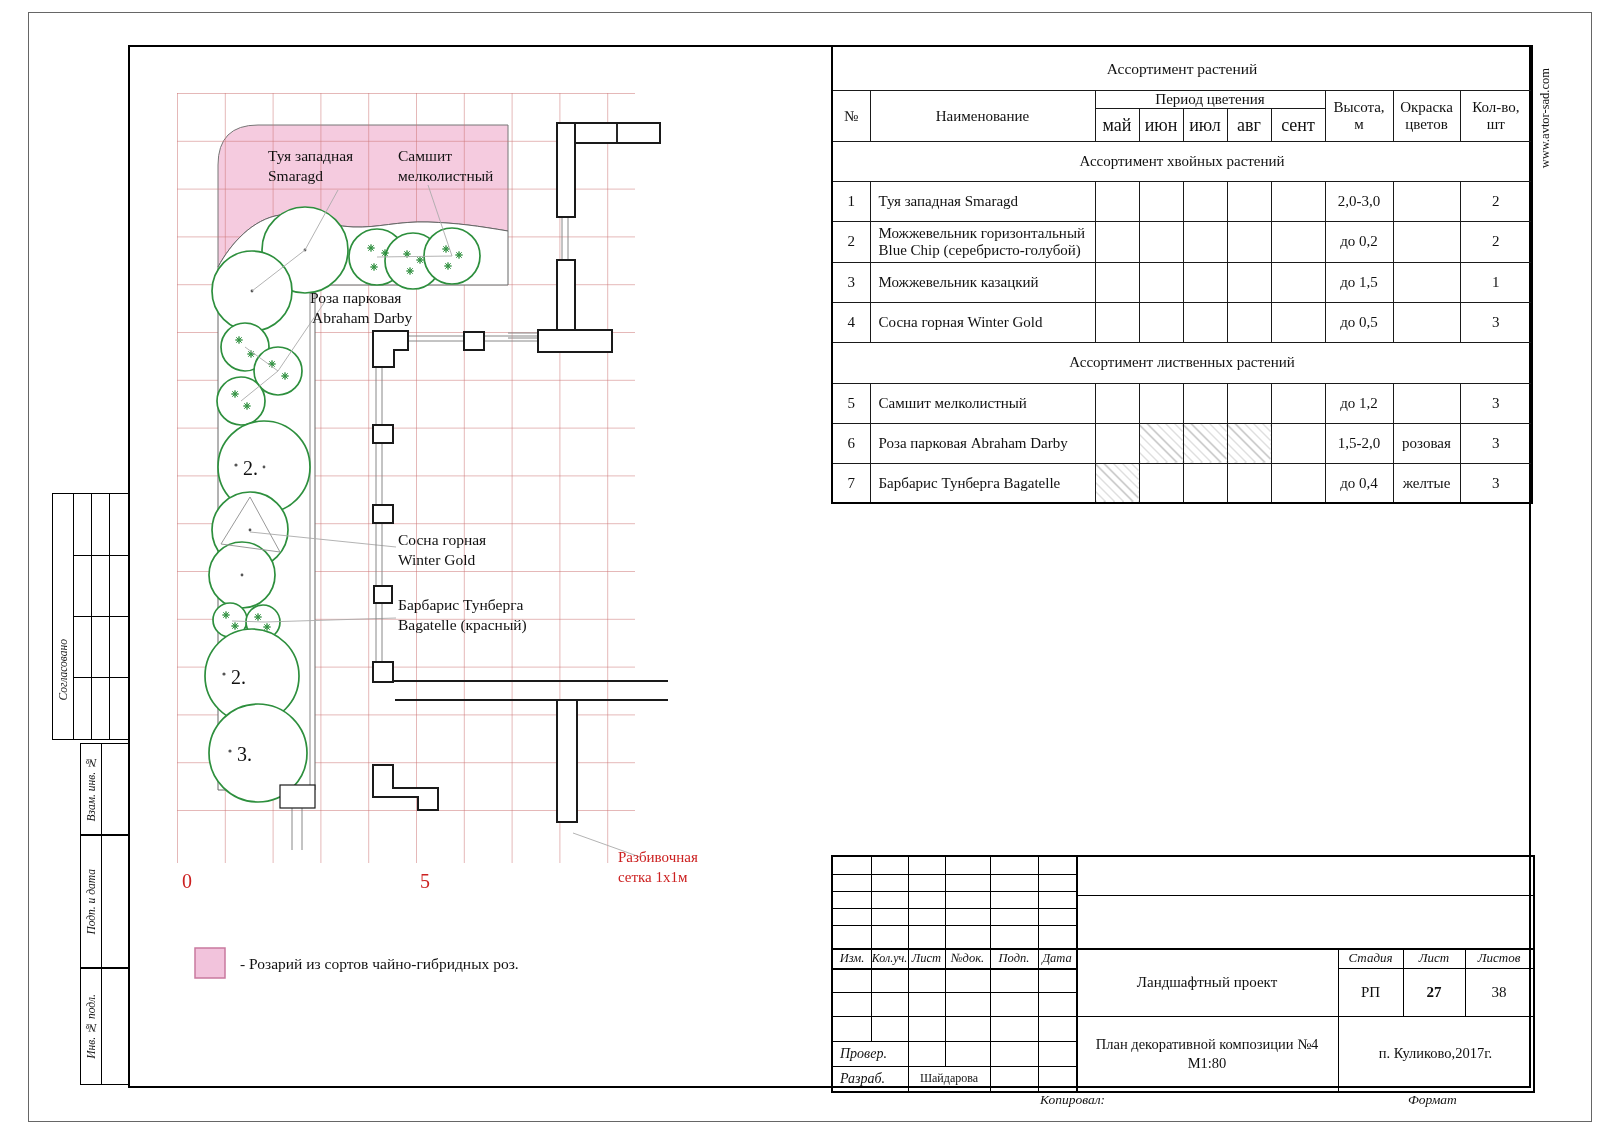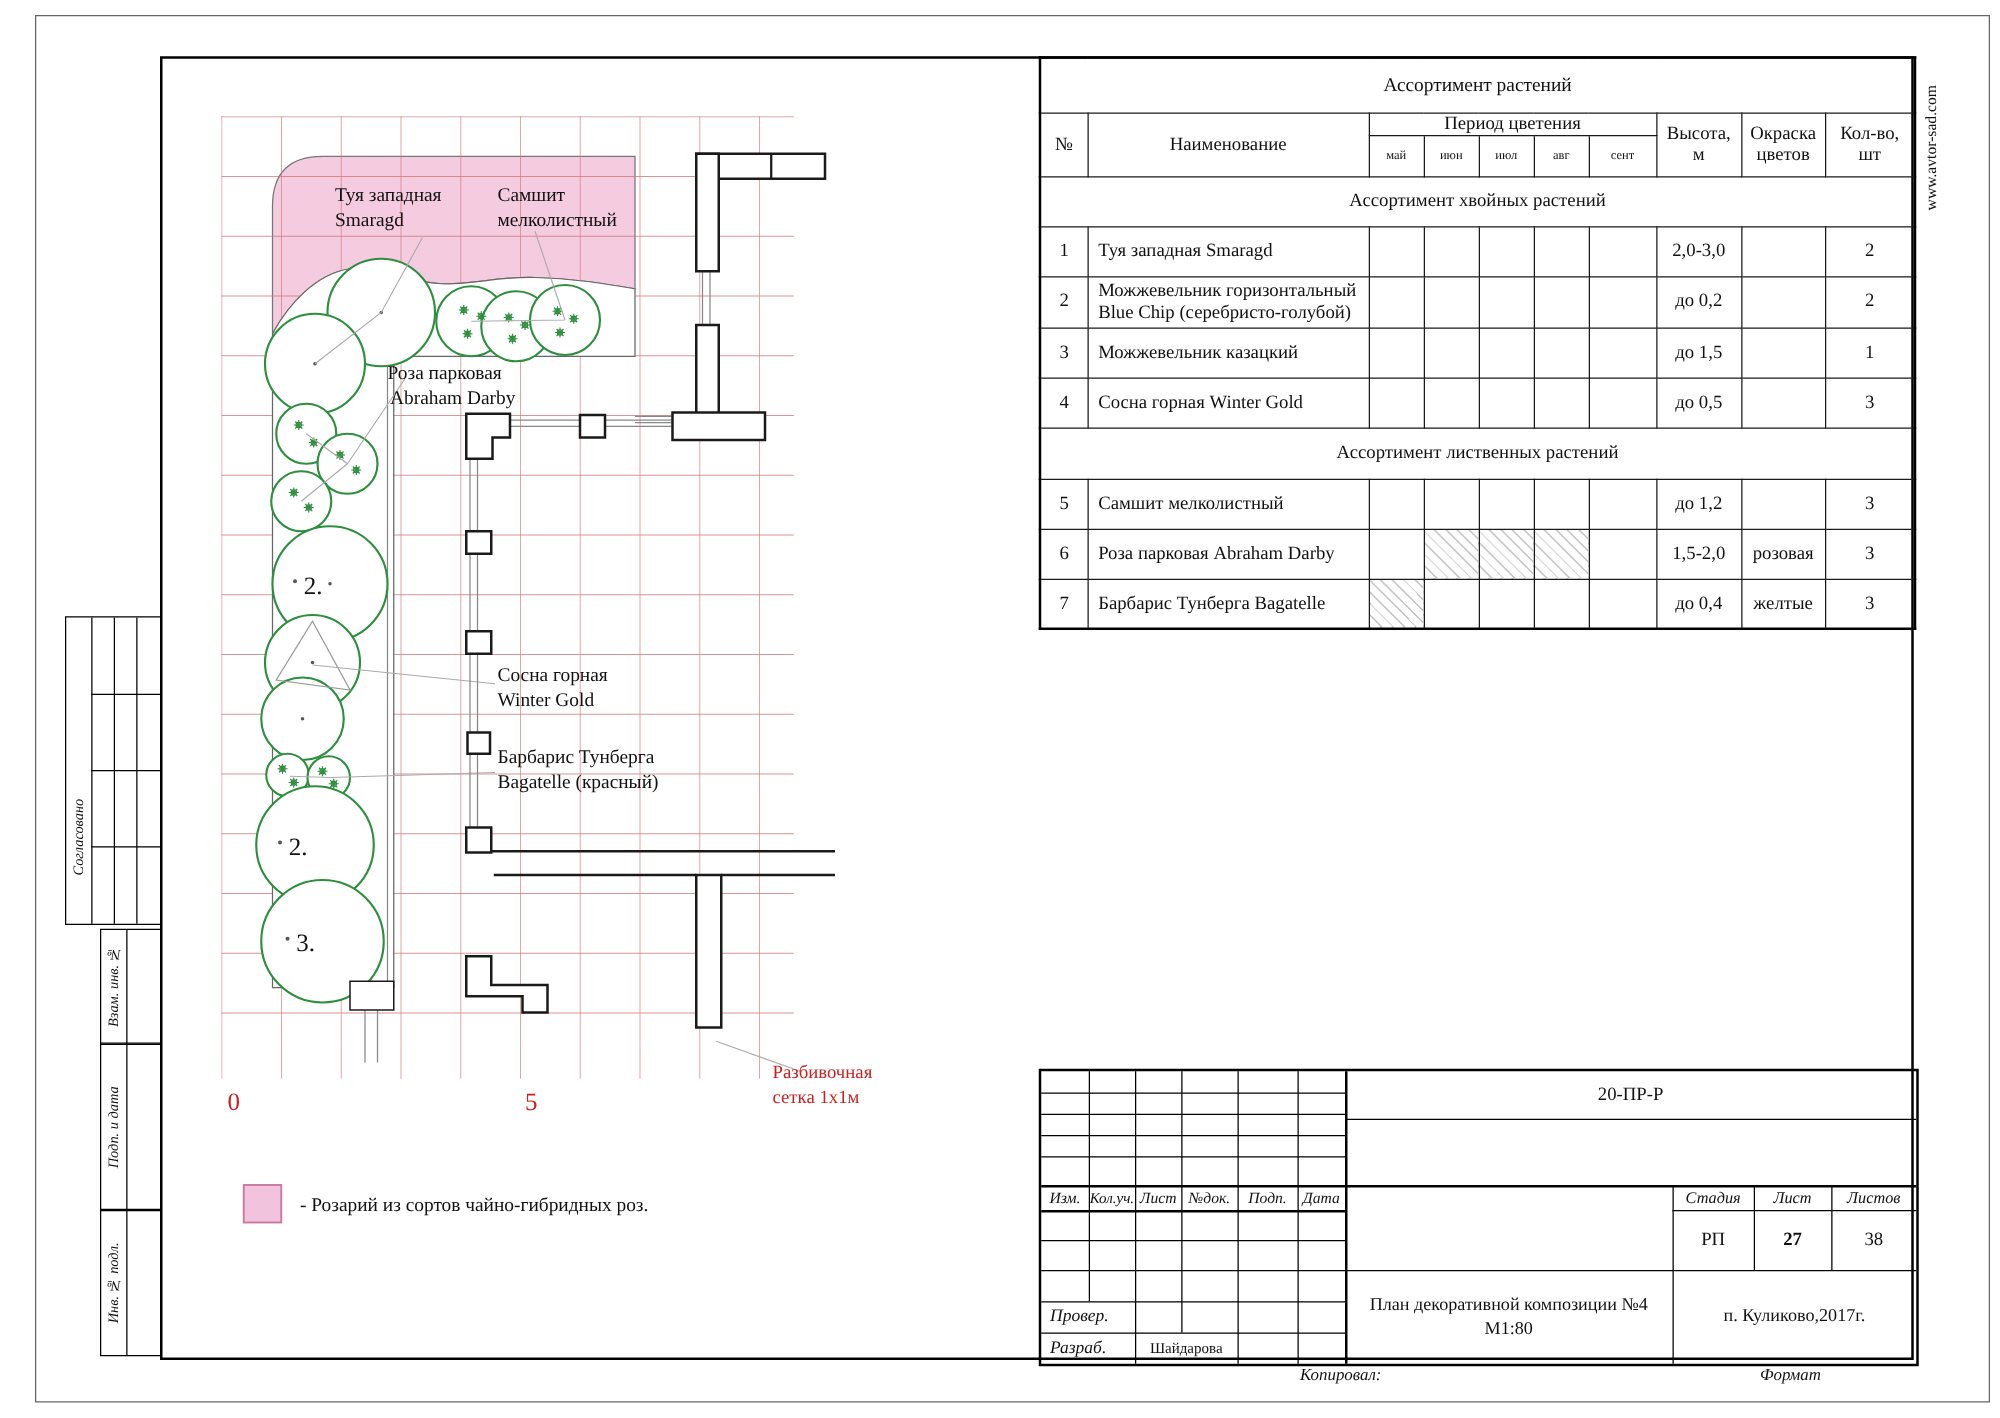--- a/index.html
+++ b/index.html
@@ -8,21 +8,21 @@
   .abs{position:absolute;}
   .outer-border{border:1px solid #666;}
   .frame{border:2.5px solid #000;}
   .vt{writing-mode:vertical-rl;transform:rotate(180deg);white-space:nowrap;}
   .it{font-style:italic;}
   
   .atable{border-collapse:collapse;table-layout:fixed;width:700px;font-size:15px;line-height:1.12;}
   .atable td{border:1px solid #1a1a1a;text-align:center;vertical-align:middle;padding:0 2px;overflow:hidden;}
   .atable .l{text-align:left;padding:0 4px 0 8px;}
   .atable .hd{font-size:15px;}
-  .atable .mo{font-size:10px;}
+  .atable .mo{font-size:18px;}
   .hatch{background:repeating-linear-gradient(45deg,#bfbfbf 0 1px,transparent 1px 6.5px);}
   
   .tb{border:2px solid #000;}
   .hl{position:absolute;border-top:1.5px solid #000;}
   .vl{position:absolute;border-left:1.5px solid #000;}
   .hl2{position:absolute;border-top:2px solid #000;}
   .vl2{position:absolute;border-left:2px solid #000;}
   .cell{position:absolute;display:flex;align-items:center;justify-content:center;text-align:center;}
   .sbox{position:absolute;border:1.5px solid #000;}
   .slab{position:absolute;display:flex;align-items:center;justify-content:center;}
@@ -372,21 +372,21 @@
     <div class="cell" style="left:75px;top:209px;width:82px;height:25px;font-size:12px;">Шайдарова</div>
 
     <div class="hl" style="left:243px;width:457px;top:38px;"></div>
     <div class="hl2" style="left:243px;width:457px;top:91px;"></div>
     <div class="hl" style="left:243px;width:457px;top:159px;"></div>
     <div class="vl" style="left:505px;top:91px;height:143px;"></div>
     <div class="vl" style="left:570px;top:91px;height:68px;"></div>
     <div class="vl" style="left:632px;top:91px;height:68px;"></div>
     <div class="hl" style="left:505px;width:195px;top:111px;"></div>
 
-    <div class="cell" style="left:243px;top:0;width:457px;height:38px;font-size:15px;">20-ПР-Р</div>
+    <div class="cell" style="left:243px;top:91px;width:262px;height:68px;font-size:15px;">Ландшафтный проект</div>
     <div class="cell it" style="left:505px;top:91px;width:65px;height:20px;font-size:13px;">Стадия</div>
     <div class="cell it" style="left:570px;top:91px;width:62px;height:20px;font-size:13px;">Лист</div>
     <div class="cell it" style="left:632px;top:91px;width:68px;height:20px;font-size:13px;">Листов</div>
     <div class="cell" style="left:505px;top:111px;width:65px;height:48px;font-size:15px;">РП</div>
     <div class="cell" style="left:570px;top:111px;width:62px;height:48px;font-size:15px;font-weight:bold;">27</div>
     <div class="cell" style="left:632px;top:111px;width:68px;height:48px;font-size:15px;">38</div>
     <div class="cell" style="left:243px;top:159px;width:262px;height:75px;font-size:14.5px;line-height:19px;flex-direction:column;">
       <div>План декоративной композиции №4</div>
       <div>М1:80</div>
     </div>

